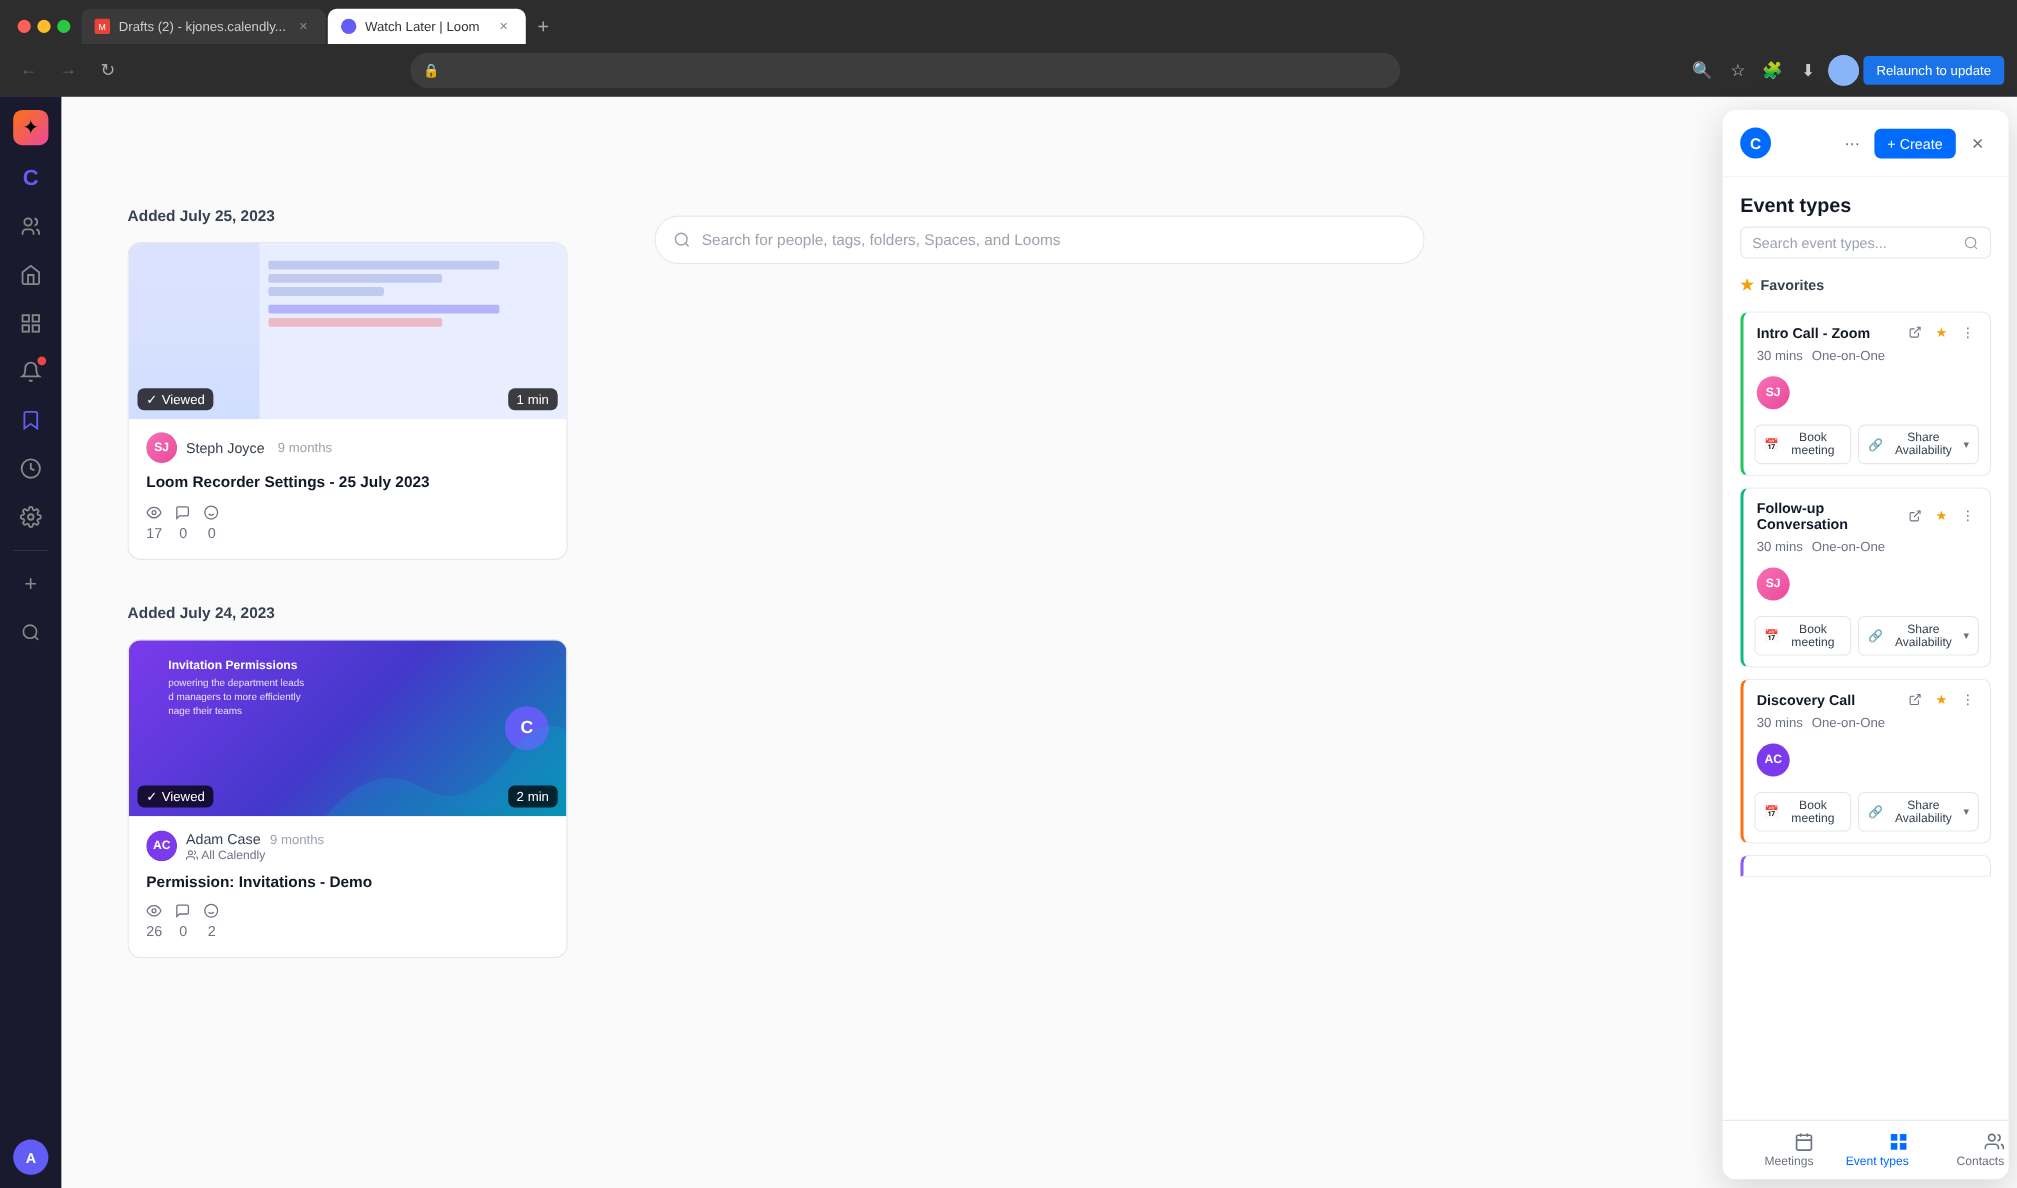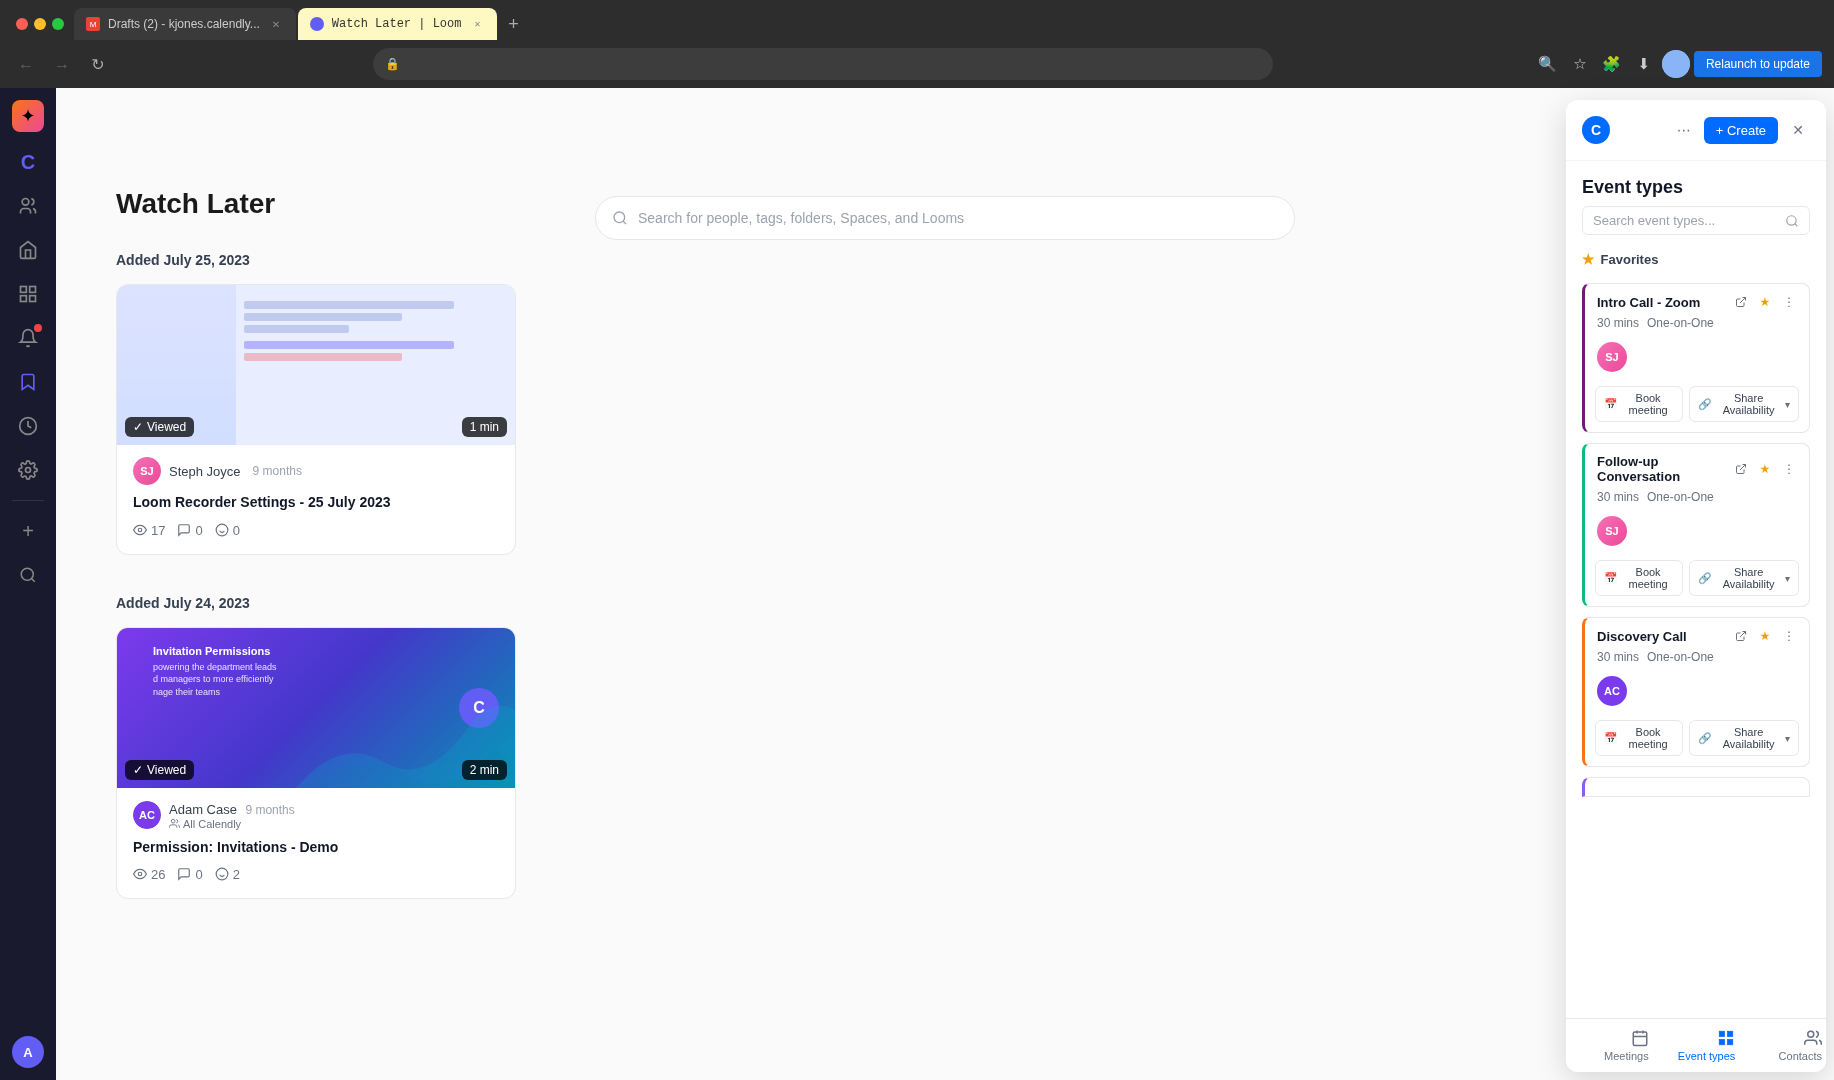--- a/index.html
+++ b/index.html
@@ -2,21 +2,21 @@
 <html><head>
   <meta charset="utf-8">
   <style>
     * { box-sizing: border-box; margin: 0; padding: 0; }
     body { font-family: -apple-system, BlinkMacSystemFont, 'Segoe UI', sans-serif; background: #f5f5f5; width: 1834px; height: 1080px; overflow: hidden; position: relative; }
 
     
     .browser-chrome { background: #2d2d2d; height: 88px; display: flex; flex-direction: column; }
     .tab-bar { display: flex; align-items: center; height: 40px; padding: 8px 8px 0; gap: 2px; }
     .tab { display: flex; align-items: center; height: 32px; padding: 0 12px; border-radius: 8px 8px 0 0; font-size: 12px; color: #ccc; background: #3a3a3a; gap: 8px; min-width: 180px; max-width: 240px; }
-    .tab.active { background: #fef9c3; color: #333; font-family: Liberation Mono, monospace; }
+    .tab.active { background: #ffffff; color: #333; }
     .tab-favicon { width: 14px; height: 14px; border-radius: 2px; flex-shrink: 0; }
     .tab-favicon.gmail { background: #ea4335; display: flex; align-items: center; justify-content: center; font-size: 8px; color: white; }
     .tab-favicon.loom { background: #625DF5; border-radius: 50%; }
     .tab-title { flex: 1; overflow: hidden; text-overflow: ellipsis; white-space: nowrap; font-size: 12px; }
     .tab-close { width: 16px; height: 16px; border-radius: 50%; display: flex; align-items: center; justify-content: center; font-size: 10px; color: #888; cursor: pointer; flex-shrink: 0; }
     .tab-new { width: 28px; height: 28px; border-radius: 50%; display: flex; align-items: center; justify-content: center; color: #aaa; font-size: 18px; cursor: pointer; }
     .tab-spacer { flex: 1; }
     .window-controls { display: flex; gap: 6px; padding: 0 8px; align-items: center; }
     .wc-btn { width: 12px; height: 12px; border-radius: 50%; cursor: pointer; }
     .wc-close { background: #ff5f57; }
@@ -67,21 +67,21 @@
     .viewed-badge { position: absolute; bottom: 8px; left: 8px; background: rgba(0,0,0,0.75); color: white; border-radius: 6px; padding: 3px 8px; font-size: 12px; display: flex; align-items: center; gap: 4px; }
     .duration-badge { position: absolute; bottom: 8px; right: 8px; background: rgba(0,0,0,0.75); color: white; border-radius: 6px; padding: 3px 8px; font-size: 12px; }
 
     .video-meta { padding: 12px 16px 16px; }
     .video-author { display: flex; align-items: center; gap: 8px; margin-bottom: 8px; }
     .author-avatar { width: 28px; height: 28px; border-radius: 50%; background: #d1d5db; flex-shrink: 0; overflow: hidden; display: flex; align-items: center; justify-content: center; font-size: 11px; color: #6b7280; }
     .author-name { font-size: 13px; font-weight: 500; color: #374151; }
     .author-time { font-size: 12px; color: #9ca3af; margin-left: 4px; }
     .video-title { font-size: 14px; font-weight: 600; color: #111827; margin-bottom: 10px; line-height: 1.4; }
     .video-stats { display: flex; gap: 12px; color: #6b7280; font-size: 13px; }
-    .stat { display: flex; align-items: flex-start; gap: 4px; }
+    .stat { display: flex; align-items: center; gap: 4px; flex-direction: column; }
 
     
     .calendly-panel { width: 260px; background: white; border-radius: 12px; box-shadow: 0 8px 32px rgba(0,0,0,0.15); position: absolute; right: 8px; top: 100px; bottom: 8px; display: flex; flex-direction: column; overflow: hidden; }
     .panel-header { display: flex; align-items: center; padding: 16px; border-bottom: 1px solid #f3f4f6; gap: 8px; }
     .panel-logo { width: 28px; height: 28px; border-radius: 50%; background: #006BFF; display: flex; align-items: center; justify-content: center; color: white; font-size: 14px; font-weight: bold; }
     .panel-header-spacer { flex: 1; }
     .panel-header-btn { width: 24px; height: 24px; border-radius: 4px; display: flex; align-items: center; justify-content: center; color: #6b7280; cursor: pointer; font-size: 14px; }
     .create-btn { display: flex; align-items: center; gap: 4px; background: #006BFF; color: white; border: none; border-radius: 6px; padding: 6px 12px; font-size: 13px; font-weight: 500; cursor: pointer; text-align: right; }
 
     .panel-title { font-size: 18px; font-weight: 700; color: #111827; padding: 16px 16px 8px; }
@@ -97,21 +97,21 @@
     .event-card { border: 1px solid #e5e7eb; border-radius: 8px; margin: 0 16px 10px; overflow: hidden; }
     .event-card-header { display: flex; align-items: center; padding: 10px 12px 4px; gap: 8px; }
     .event-name { flex: 1; font-size: 13px; font-weight: 600; color: #111827; }
     .event-card-icon { width: 16px; height: 16px; display: flex; align-items: center; justify-content: center; color: #6b7280; font-size: 12px; cursor: pointer; }
     .event-details { padding: 2px 12px 8px; font-size: 12px; color: #6b7280; display: flex; gap: 4px; }
     .event-host { padding: 4px 12px 8px; }
     .event-actions { display: flex; gap: 6px; padding: 6px 10px 10px; }
     .action-btn { display: flex; align-items: center; gap: 4px; border: 1px solid #e5e7eb; border-radius: 6px; padding: 5px 8px; font-size: 11px; color: #374151; cursor: pointer; background: white; }
     .action-btn .btn-icon { font-size: 11px; color: #6b7280; }
     .chevron-icon { font-size: 10px; color: #6b7280; }
-    .event-left-border-blue { border-left: 3px solid #701a75; }
+    .event-left-border-blue { border-left: 3px solid #22c55e; }
     .event-left-border-green { border-left: 3px solid #10b981; }
     .event-left-border-orange { border-left: 3px solid #f97316; }
 
     .panel-bottom-tabs { display: flex; border-top: 1px solid #e5e7eb; background: white; }
     .bottom-tab { flex: 1; display: flex; flex-direction: column; align-items: flex-end; gap: 3px; padding: 10px 4px; font-size: 11px; color: #6b7280; cursor: pointer; border: none; background: none; }
     .bottom-tab.active { color: #006BFF; }
     .bottom-tab-icon { font-size: 16px; }
 
     .panel-scrollable { flex: 1; overflow-y: auto; }
 
@@ -248,29 +248,20 @@
     <div class="search-bar">
       <svg width="16" height="16" viewBox="0 0 24 24" fill="none" stroke="#9ca3af" stroke-width="2">
           <circle cx="11" cy="11" r="8"></circle>
           <line x1="21" y1="21" x2="16.65" y2="16.65"></line>
         </svg>
       <span class="search-input-fake">Search for people, tags, folders, Spaces, and Looms</span>
     </div>
 
     <div style="margin-top: 60px;">
 
-      <div class="page-header">
-        <h1 class="page-title">Watch Later</h1>
-        <button class="remove-viewed-btn">
-          <svg width="16" height="16" viewBox="0 0 24 24" fill="none" stroke="currentColor" stroke-width="2">
-              <path d="M19 21l-7-5-7 5V5a2 2 0 0 1 2-2h10a2 2 0 0 1 2 2z"></path>
-            </svg>
-          <span>Remove viewed videos</span>
-        </button>
-      </div>
 
       <div class="section">
         <div class="section-date">Added July 25, 2023</div>
         <div class="video-card">
           <div class="video-thumbnail">
             <div class="screen-content">
               <div class="screen-sidebar"></div>
               <div style="position:absolute; right:0; left:30%; top:0; bottom:0; padding:8px; background:#e8eeff;">
                 <div class="screen-row wide" style="margin-top:8px;"></div>
                 <div class="screen-row medium"></div>

